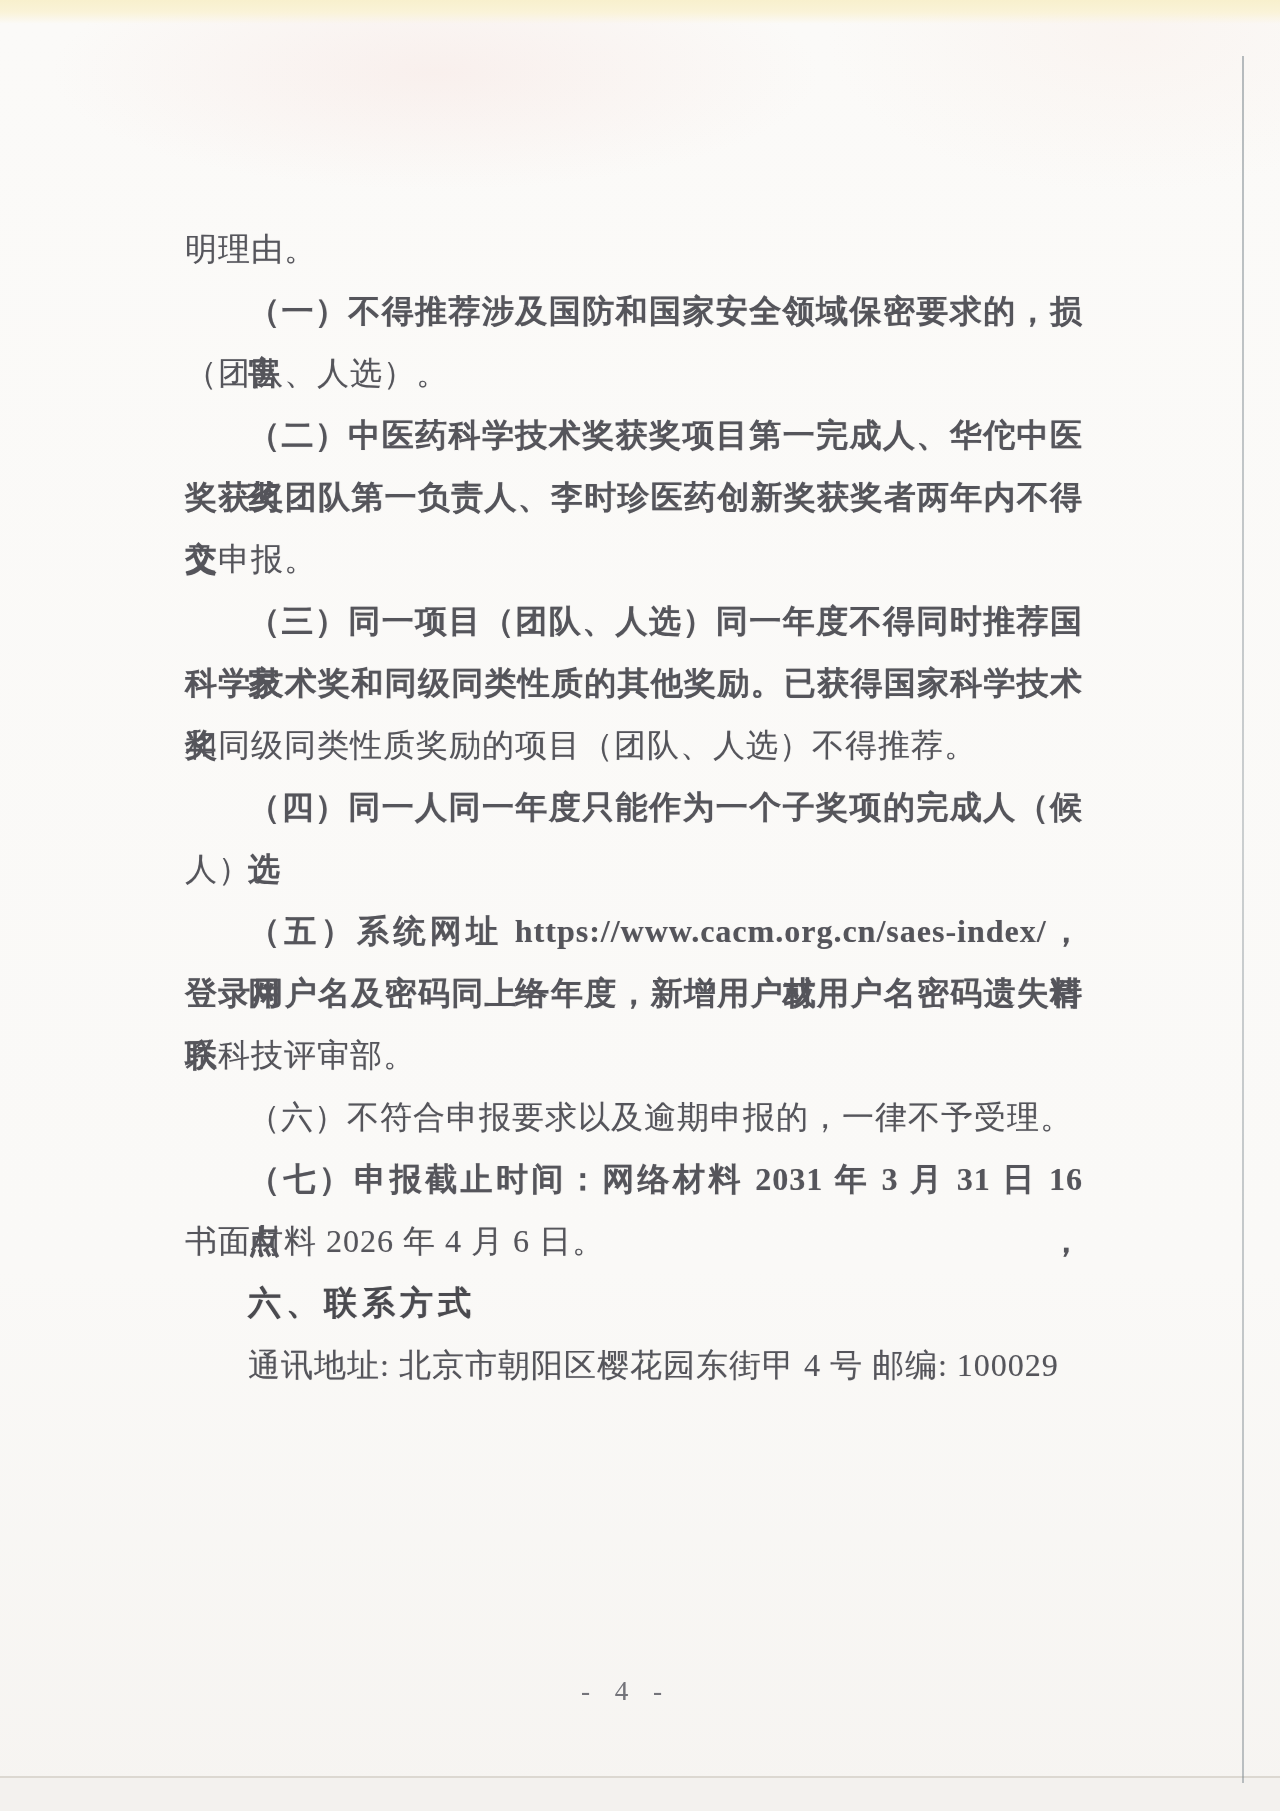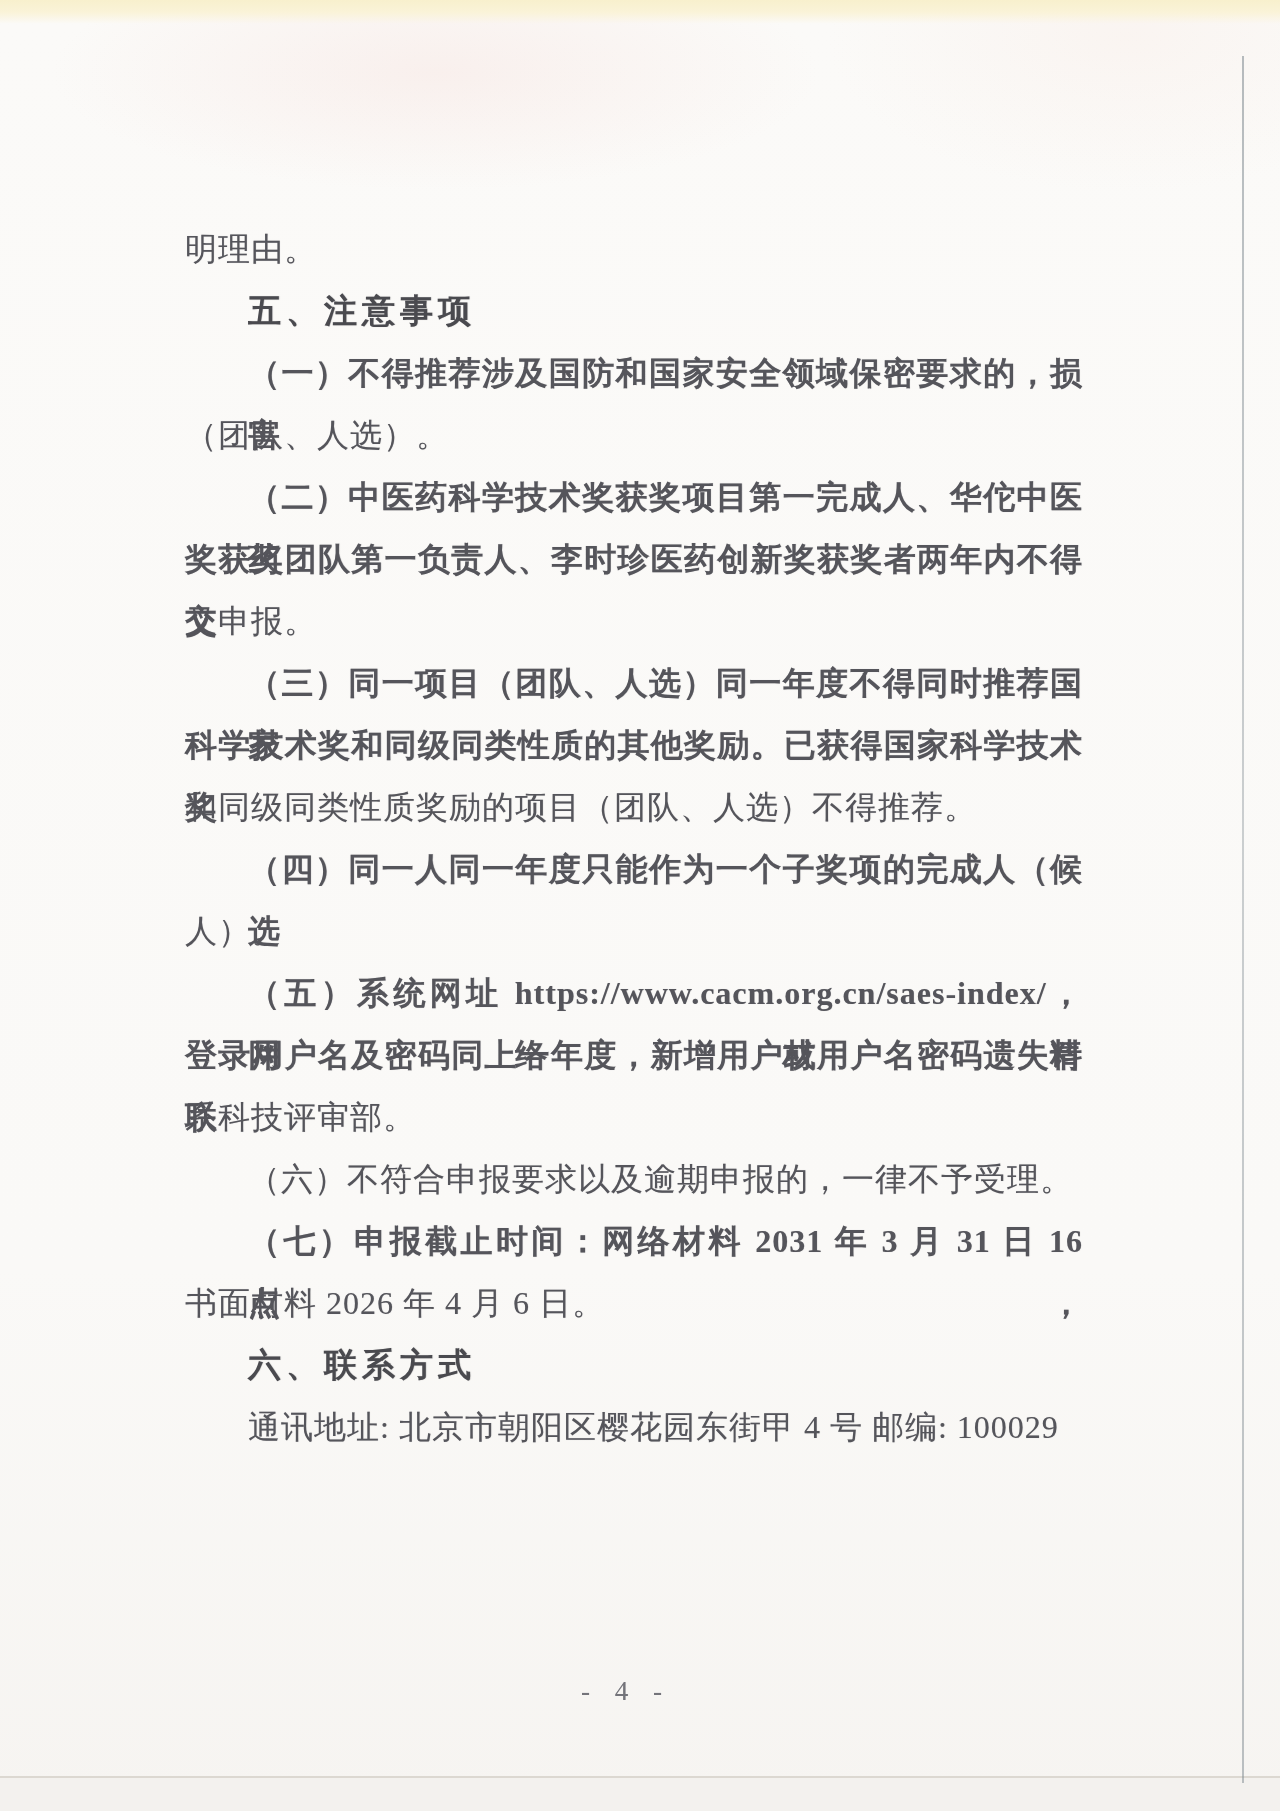--- a/index.html
+++ b/index.html
@@ -78,21 +78,20 @@
 <body>
 
 <div>
   <div class="top-band"></div>
   <div class="below-edge"></div>
   <div class="bottom-edge-line"></div>
   <div class="right-edge-line"></div>
 
   <main class="text-column">
     <div class="line">明理由。</div>
-    <div class="line heading indent">五、注意事项</div>
     <div class="line indent justify">（一）不得推荐涉及国防和国家安全领域保密要求的，损害</div>
     <div class="line">（团队、人选）。</div>
     <div class="line indent justify">（二）中医药科学技术奖获奖项目第一完成人、华佗中医药</div>
     <div class="line justify">奖获奖团队第一负责人、李时珍医药创新奖获奖者两年内不得交</div>
     <div class="line">叉申报。</div>
     <div class="line indent justify">（三）同一项目（团队、人选）同一年度不得同时推荐国家</div>
     <div class="line justify">科学技术奖和同级同类性质的其他奖励。已获得国家科学技术奖</div>
     <div class="line">和同级同类性质奖励的项目（团队、人选）不得推荐。</div>
     <div class="line indent justify">（四）同一人同一年度只能作为一个子奖项的完成人（候选</div>
     <div class="line">人）。</div>

